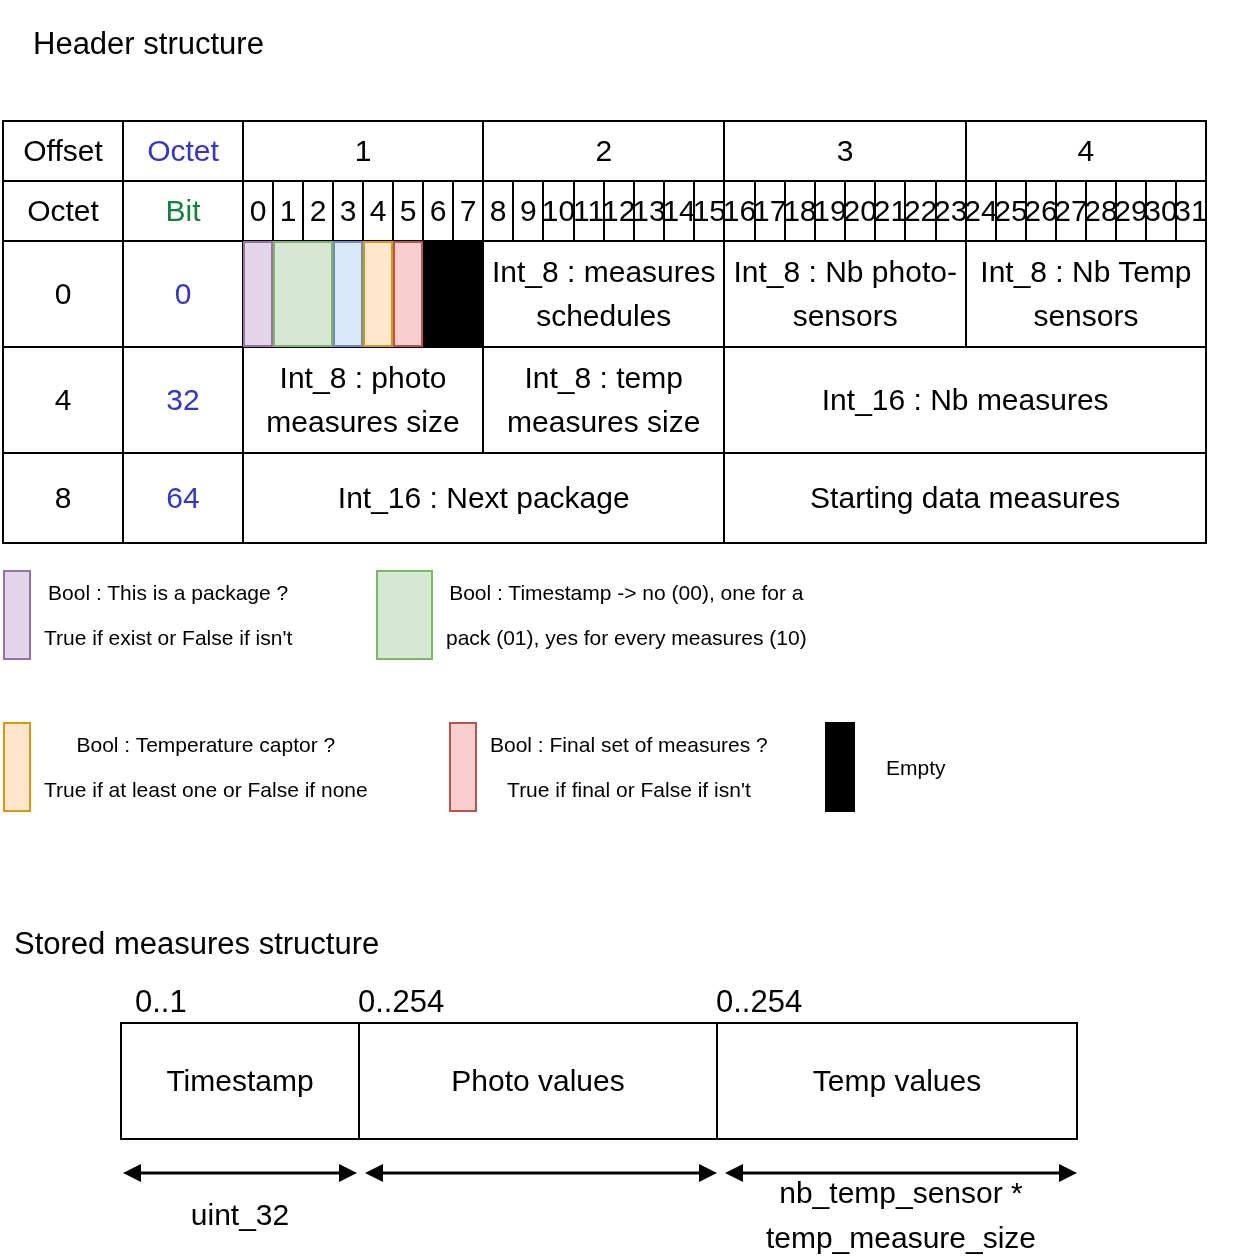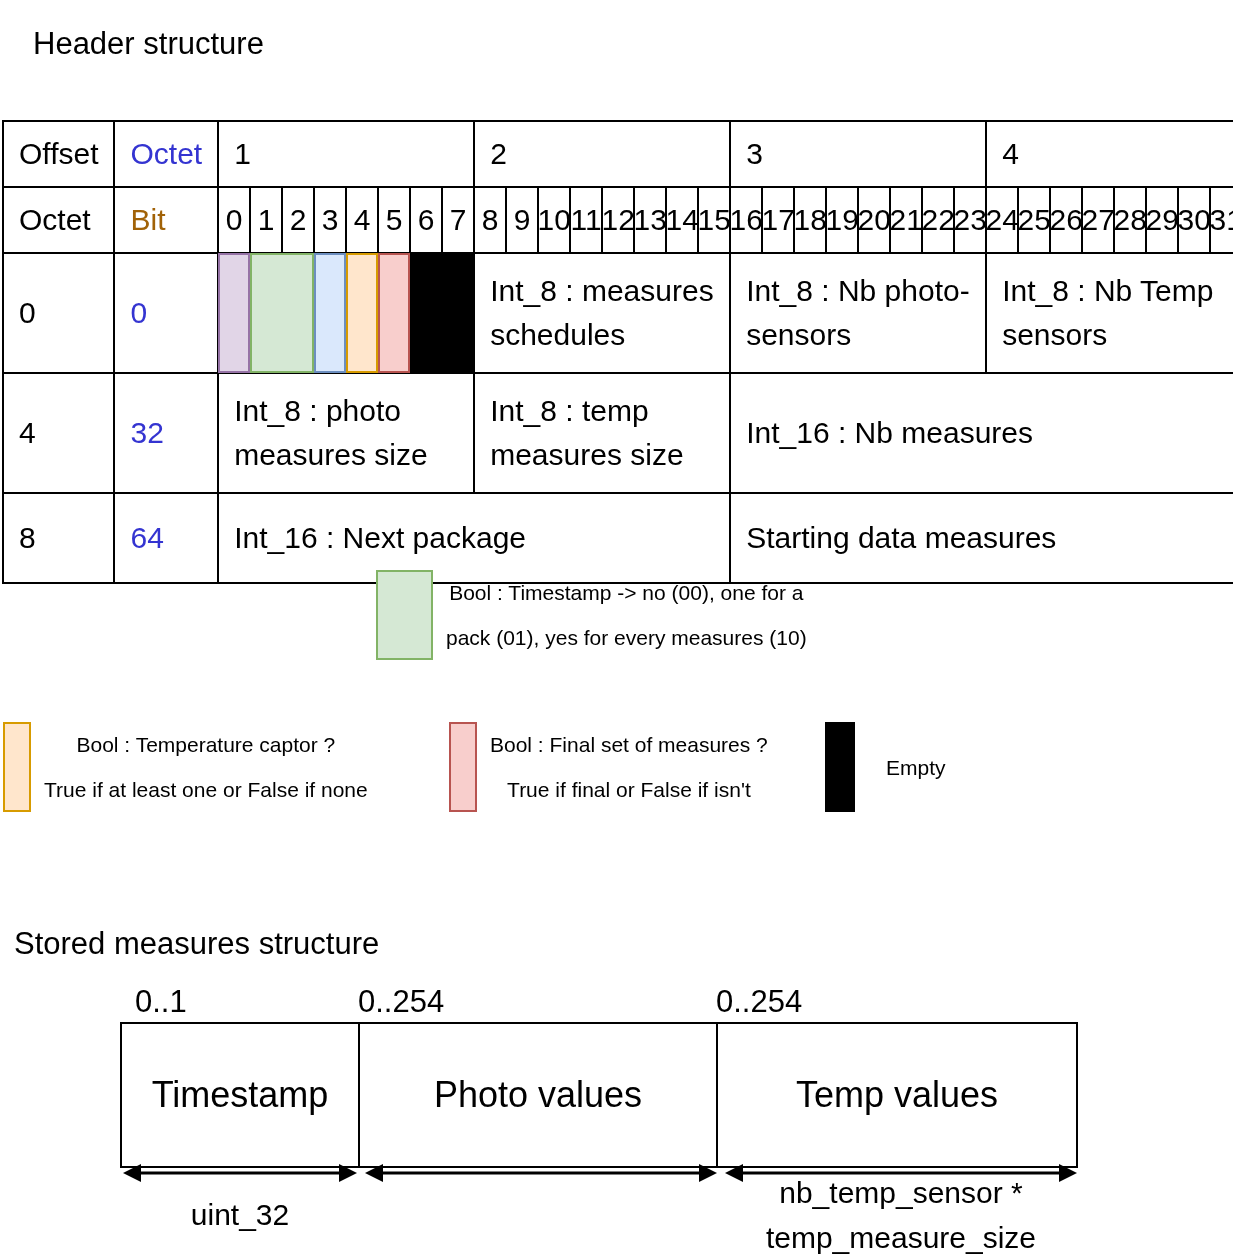--- a/index.html
+++ b/index.html
@@ -3,21 +3,21 @@
 <meta charset="utf-8">
 <style>
   * { margin:0; padding:0; box-sizing:border-box; }
   html,body { background:#fff; }
   body { font-family:"Liberation Sans", sans-serif; color:#000; }
   .page { position:relative; width:1233px; height:1260px; overflow:hidden; background:#fff; }
 
   .title { position:absolute; left:33px; top:26px; font-size:31px; }
 
   table.hdr { position:absolute; left:2px; top:120px; border-collapse:collapse; table-layout:fixed; }
-  table.hdr td { border:2px solid #000; padding:15px; text-align:left; vertical-align:middle; background:#fff; }
+  table.hdr td { border:2px solid #000; padding:8px; text-align:center; vertical-align:middle; background:#fff; }
   td.hd { font-size:30px; height:60px; }
   td.lbl { font-size:30px; }
   td.txt { font-size:30px; line-height:44px; white-space:pre; }
   tr.r0 td { height:92px; }
   tr.r1 td, tr.r2 td { height:90px; }
 
   td.bitnum { position:relative; }
   td.bitnum span { position:absolute; left:50%; top:50%; transform:translate(-50%,-50%);
                    font-size:30px; white-space:nowrap; z-index:3; }
 
@@ -26,22 +26,22 @@
 
   .legend-item { position:absolute; display:flex; align-items:center; gap:13px; }
   .sw { width:28px; height:90px; border:2px solid; flex:none; }
   .sw.wide { width:57px; }
   .sw.black { width:30px; }
   .legend-text { font-size:21px; line-height:45px; white-space:pre; text-align:center; }
 
   .stitle { position:absolute; left:14px; top:926px; font-size:31px; }
   .range { position:absolute; top:984px; font-size:31px; }
   .boxes { position:absolute; left:120px; top:1022px; display:flex; }
-  .sbox { height:146px; border:2px solid #000; display:flex; align-items:center; justify-content:center;
-          font-size:36px; background:#fff;text-align:center; }
+  .sbox { height:118px; border:2px solid #000; display:flex; align-items:center; justify-content:center;
+          font-size:30px; background:#fff;text-align:center; }
   .sbox + .sbox { margin-left:-2px; }
   .arrow { position:absolute; top:1158px; }
   .alabel { position:absolute; font-size:30px; text-align:center; line-height:45px; white-space:pre; }
 </style>
 </head>
 <body>
 
 <div class="page">
 
   <div class="title">Header structure</div>
@@ -56,21 +56,21 @@
         <tr>
       <td class="hd">Offset</td>
       <td class="hd" style="color: rgb(52, 52, 209);">Octet</td>
       <td class="hd" colspan="8">1</td>
       <td class="hd" colspan="8">2</td>
       <td class="hd" colspan="8">3</td>
       <td class="hd" colspan="8">4</td>
     </tr>
     <tr id="bit-row">
       <td class="hd">Octet</td>
-      <td class="hd" style="color: #a16207;">Bit</td>
+      <td class="hd" style="color: #15803d;">Bit</td>
 
     <td class="bitnum hd">
             <span>0</span>
           </td>
           <td class="bitnum hd">
             <span>1</span>
           </td>
           <td class="bitnum hd">
             <span>2</span>
           </td>
@@ -201,20 +201,25 @@
     </tr>
     <tr class="r2">
       <td class="lbl">8</td>
       <td class="lbl" style="color: rgb(52, 52, 209);">64</td>
       <td class="txt" colspan="16">Int_16 : Next package</td>
       <td class="txt" colspan="16">Starting data measures</td>
     </tr>
   </tbody>
     </table>
 
+  <div class="legend-item" style="left:3px; top:570px;">
+    <div class="sw" style="background: rgb(225, 213, 231); border-color: rgb(150, 115, 166);"></div>
+    <div class="legend-text">Bool : This is a package ?
+True if exist or False if isn't</div>
+  </div>
   <div class="legend-item" style="left:376px; top:570px;">
     <div class="sw wide" style="background: rgb(213, 232, 212); border-color: rgb(130, 179, 102);"></div>
     <div class="legend-text">Bool : Timestamp -&gt; no (00), one for a
 pack (01), yes for every measures (10)</div>
   </div>
   <div class="legend-item" style="left:3px; top:722px;">
     <div class="sw" style="background: rgb(255, 230, 204); border-color: rgb(215, 155, 0);"></div>
     <div class="legend-text">Bool : Temperature captor ?
 True if at least one or False if none</div>
   </div>

